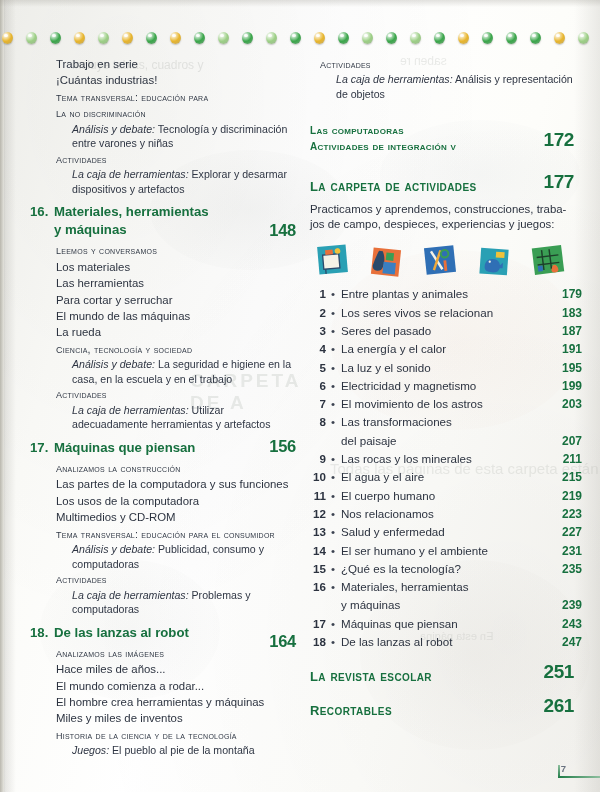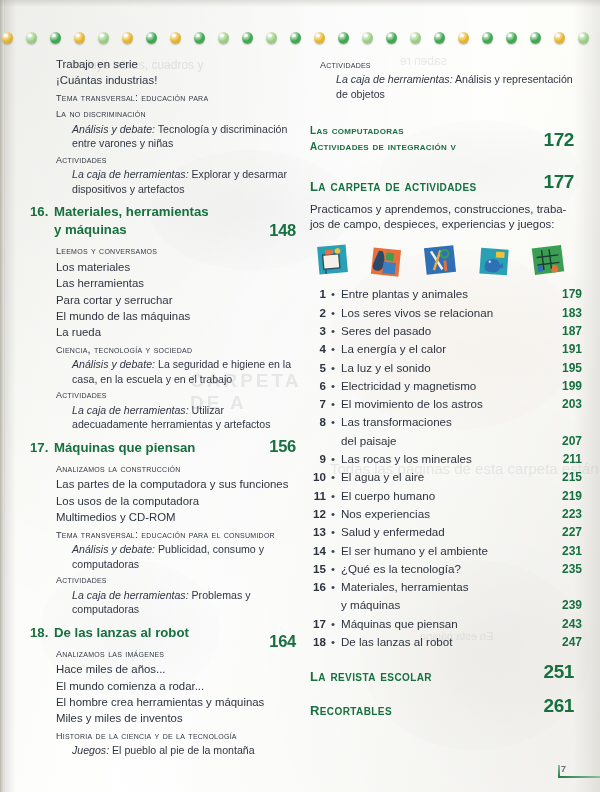--- a/index.html
+++ b/index.html
@@ -469,21 +469,21 @@
         </div>
         <div class="act">
           <span class="n">11</span>
           <span class="dot">•</span>
           <span class="t">El cuerpo humano</span>
           <span class="p">219</span>
         </div>
         <div class="act">
           <span class="n">12</span>
           <span class="dot">•</span>
-          <span class="t">Nos experiencias</span>
+          <span class="t">Nos relacionamos</span>
           <span class="p">223</span>
         </div>
         <div class="act">
           <span class="n">13</span>
           <span class="dot">•</span>
           <span class="t">Salud y enfermedad</span>
           <span class="p">227</span>
         </div>
         <div class="act">
           <span class="n">14</span>

